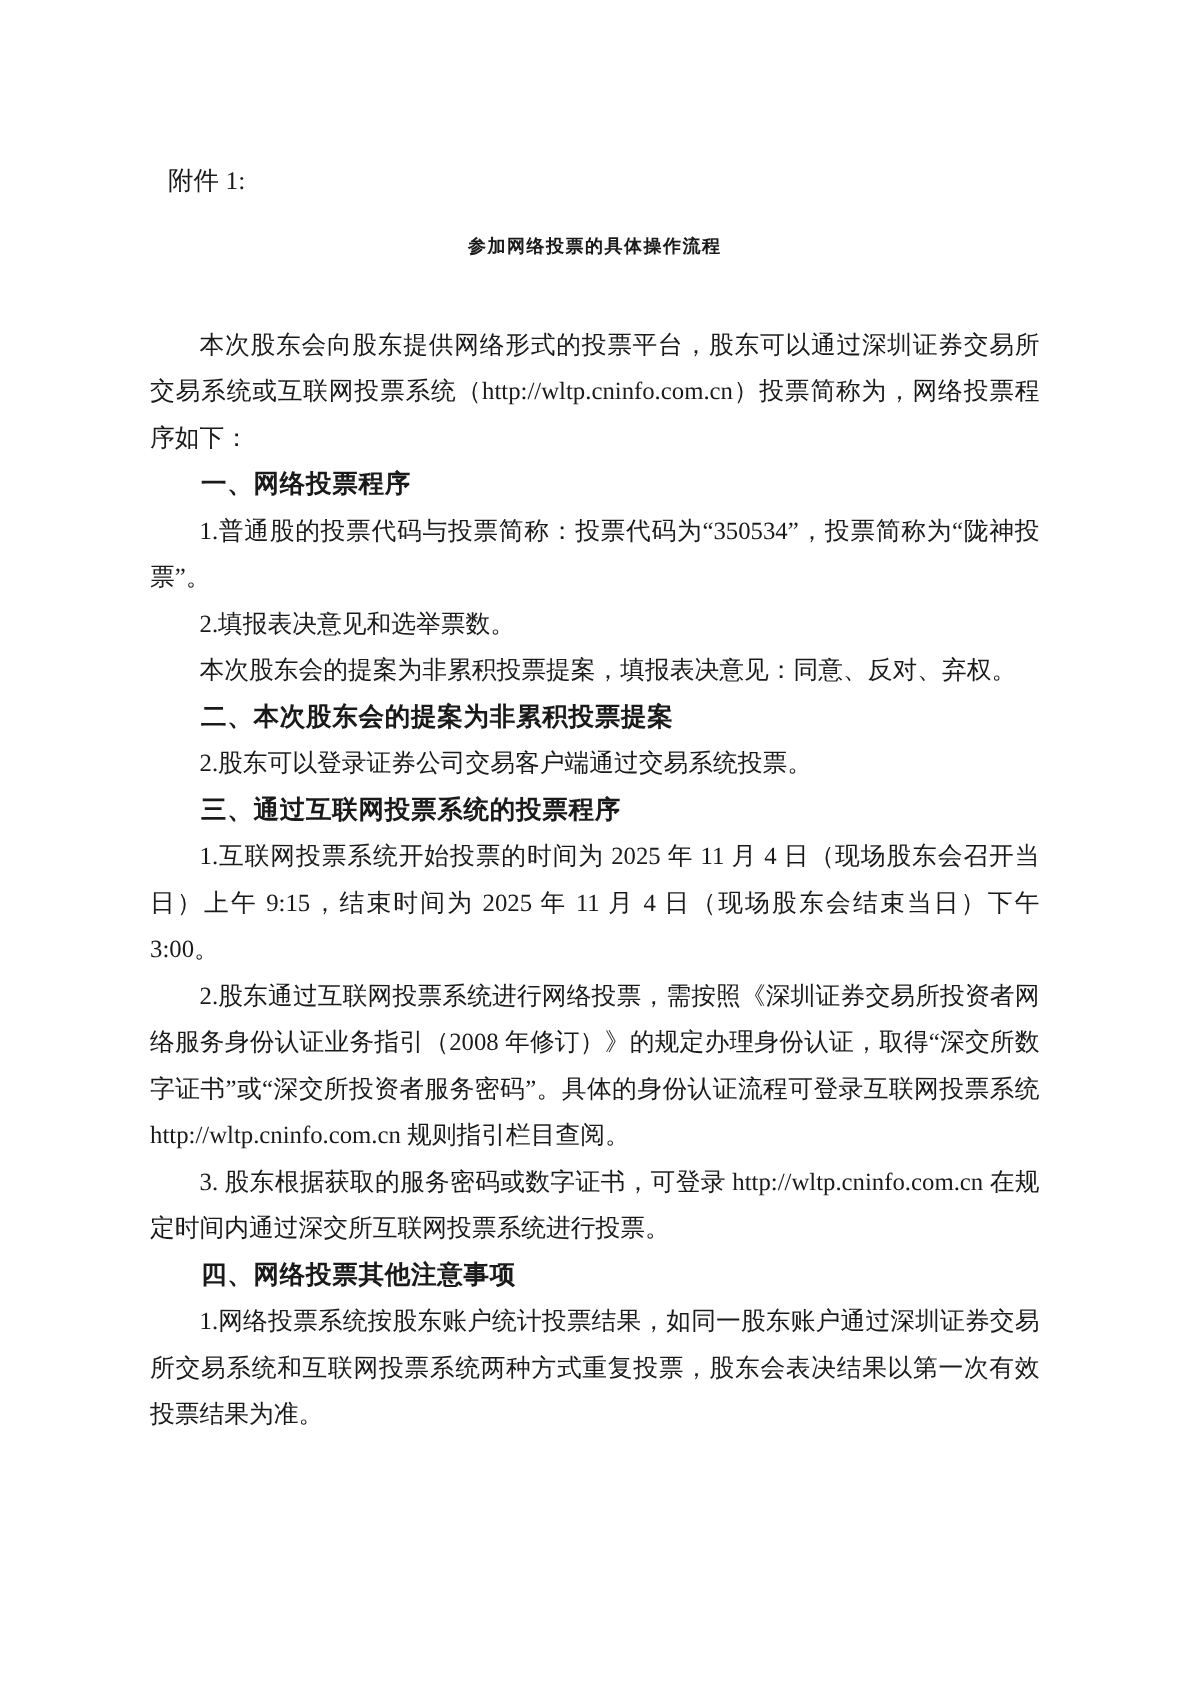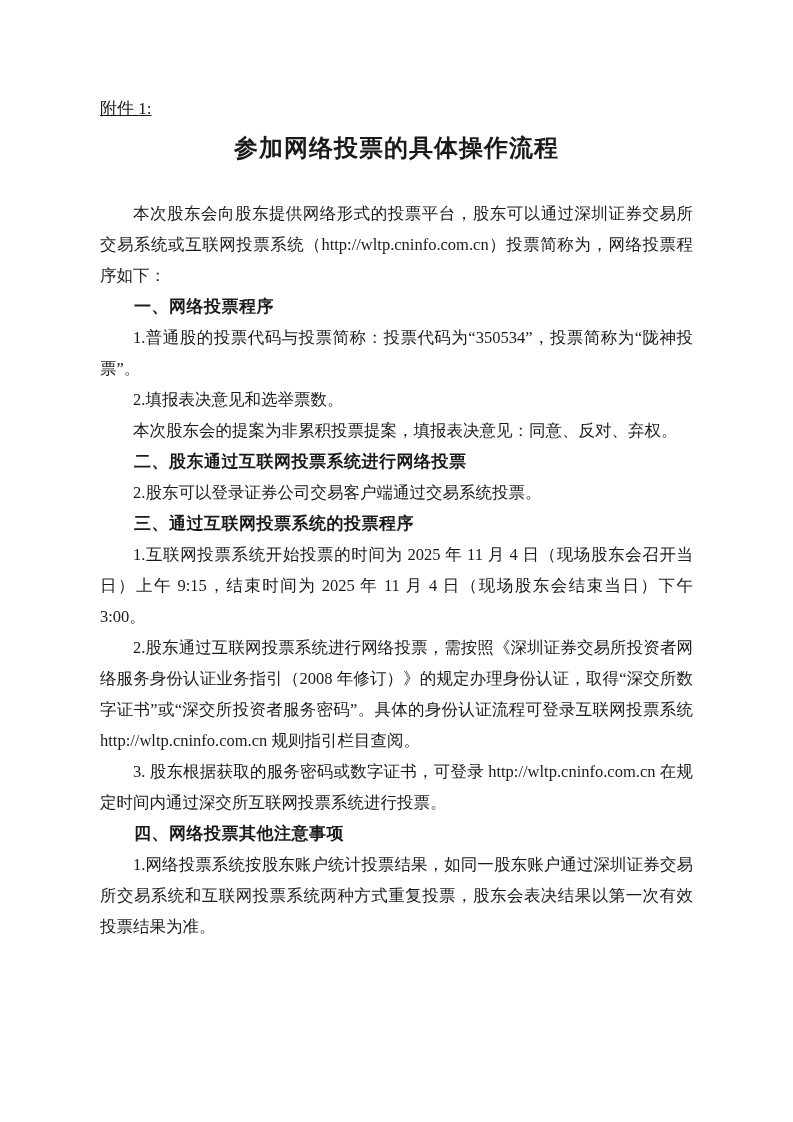--- a/index.html
+++ b/index.html
@@ -15,27 +15,26 @@
     background: #ffffff;
     box-sizing: border-box;
     padding: 94px 100px 0 100px;
     color: #1a1a1a;
     font-family: "Liberation Serif", "DejaVu Serif", serif;
     overflow: hidden;
   }
   .attachment-label {
     font-size: 17px;
     line-height: 30px;
-    margin: 0;
+    margin: 12px;
     text-align: left;
-    text-decoration: underline;
   }
   .doc-title {
     font-family: "Liberation Sans", "DejaVu Sans", sans-serif;
-    font-size: 24px;
+    font-size: 12px;
     font-weight: bold;
     text-align: center;
     line-height: 32px;
     margin: 8px 0 34px 0;
     letter-spacing: 1px;
   }
   .block {
     margin: 0;
     font-size: 16.5px;
     line-height: 31px;
@@ -55,21 +54,21 @@
 
 <div class="page">
   <p class="attachment-label">附件 1:</p>
   <h1 class="doc-title">参加网络投票的具体操作流程</h1>
 
   <p class="block">本次股东会向股东提供网络形式的投票平台，股东可以通过深圳证券交易所交易系统或互联网投票系统（http://wltp.cninfo.com.cn）投票简称为，网络投票程序如下：</p>
   <p class="block heading">一、网络投票程序</p>
   <p class="block">1.普通股的投票代码与投票简称：投票代码为“350534”，投票简称为“陇神投票”。</p>
   <p class="block">2.填报表决意见和选举票数。</p>
   <p class="block">本次股东会的提案为非累积投票提案，填报表决意见：同意、反对、弃权。</p>
-  <p class="block heading">二、股东通过互联网投票系统进行网络投票</p>
+  <p class="block heading">二、本次股东会的提案为非累积投票提案</p>
   <p class="block">2.股东可以登录证券公司交易客户端通过交易系统投票。</p>
   <p class="block heading">三、通过互联网投票系统的投票程序</p>
   <p class="block">1.互联网投票系统开始投票的时间为 2025 年 11 月 4 日（现场股东会召开当日）上午 9:15，结束时间为 2025 年 11 月 4 日（现场股东会结束当日）下午 3:00。</p>
   <p class="block">2.股东通过互联网投票系统进行网络投票，需按照《深圳证券交易所投资者网络服务身份认证业务指引（2008 年修订）》的规定办理身份认证，取得“深交所数字证书”或“深交所投资者服务密码”。具体的身份认证流程可登录互联网投票系统 http://wltp.cninfo.com.cn 规则指引栏目查阅。</p>
   <p class="block">3. 股东根据获取的服务密码或数字证书，可登录 http://wltp.cninfo.com.cn 在规定时间内通过深交所互联网投票系统进行投票。</p>
   <p class="block heading">四、网络投票其他注意事项</p>
   <p class="block">1.网络投票系统按股东账户统计投票结果，如同一股东账户通过深圳证券交易所交易系统和互联网投票系统两种方式重复投票，股东会表决结果以第一次有效投票结果为准。</p>
 </div>
 
 </body></html>

